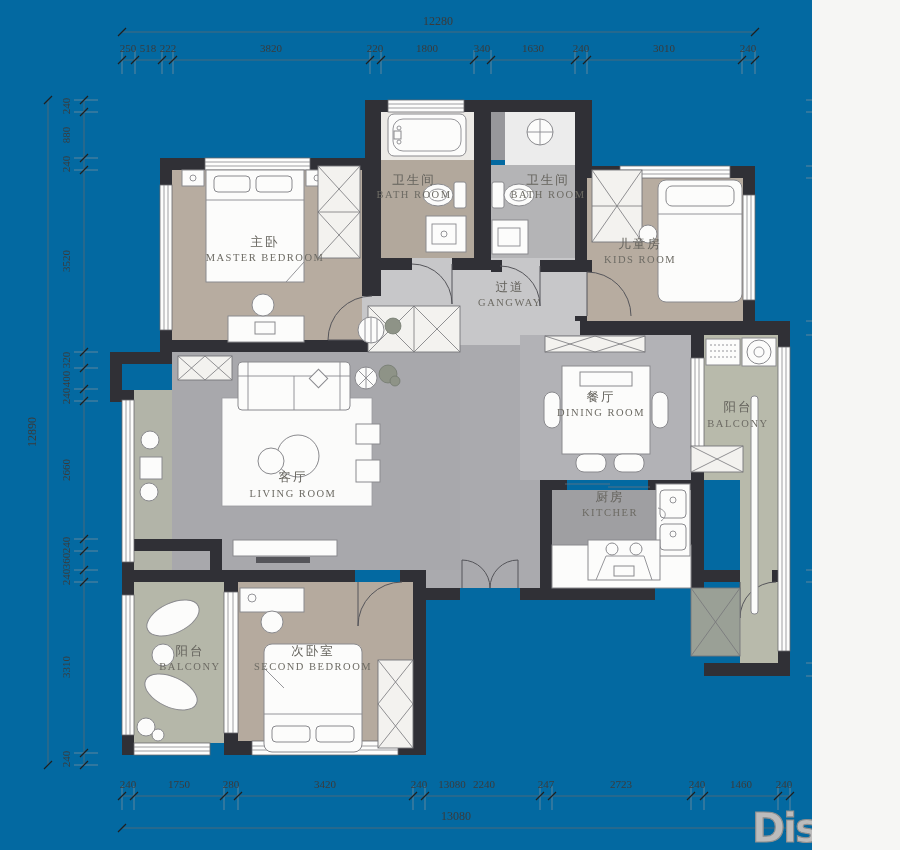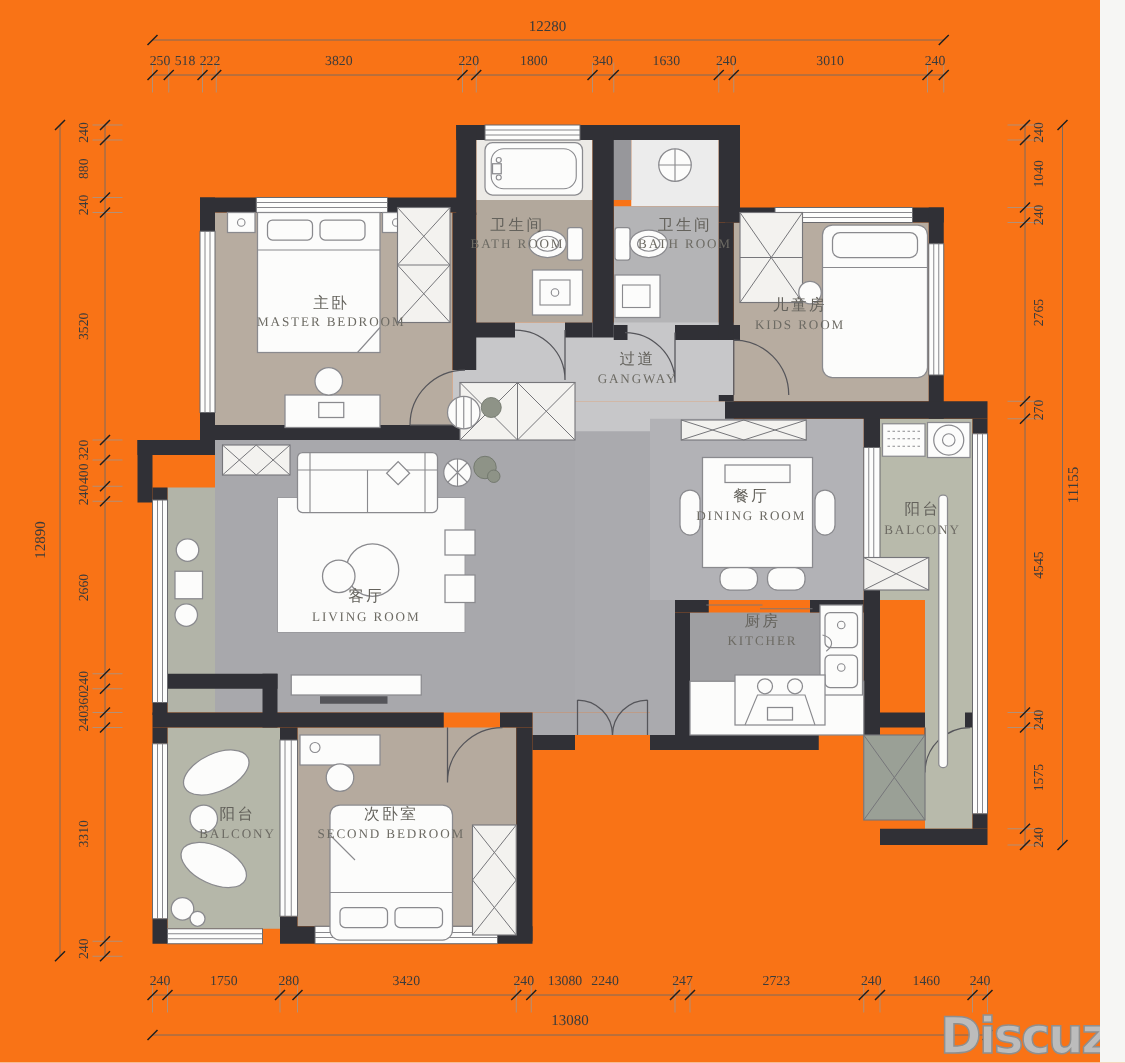--- a/index.html
+++ b/index.html
@@ -1,16 +1,16 @@
 <!DOCTYPE html>
 <html><head>
 <meta charset="utf-8">
 <style>
   html,body{margin:0;padding:0;background:#f6f6f4;}
-  .canvas{width:880px;height:850px;position:relative;background:#f97316;overflow:hidden;
+  .canvas{width:812px;height:850px;position:relative;background:#0369a1;overflow:hidden;
           font-family:"Liberation Sans",sans-serif;}
   svg{display:block}
   .wall{fill:#303036;}
   .dline{stroke:#6a6a6a;stroke-width:.7;}
   .stub{stroke:#9a9a9a;stroke-width:.6;fill:none;}
   .tick{stroke:#1f1f1f;stroke-width:1.2;fill:none;}
   .dt{font-family:"Liberation Serif",serif;font-size:11px;fill:#3b3b3b;text-anchor:middle;}
   .dtt{font-family:"Liberation Serif",serif;font-size:12px;fill:#3b3b3b;text-anchor:middle;}
   .lcn{font-family:"DejaVu Sans",sans-serif;font-size:12.5px;fill:#64625c;text-anchor:middle;letter-spacing:2px;}
   .len{font-family:"Liberation Serif",serif;font-size:10.5px;fill:#6d6b64;text-anchor:middle;letter-spacing:1.5px;}

